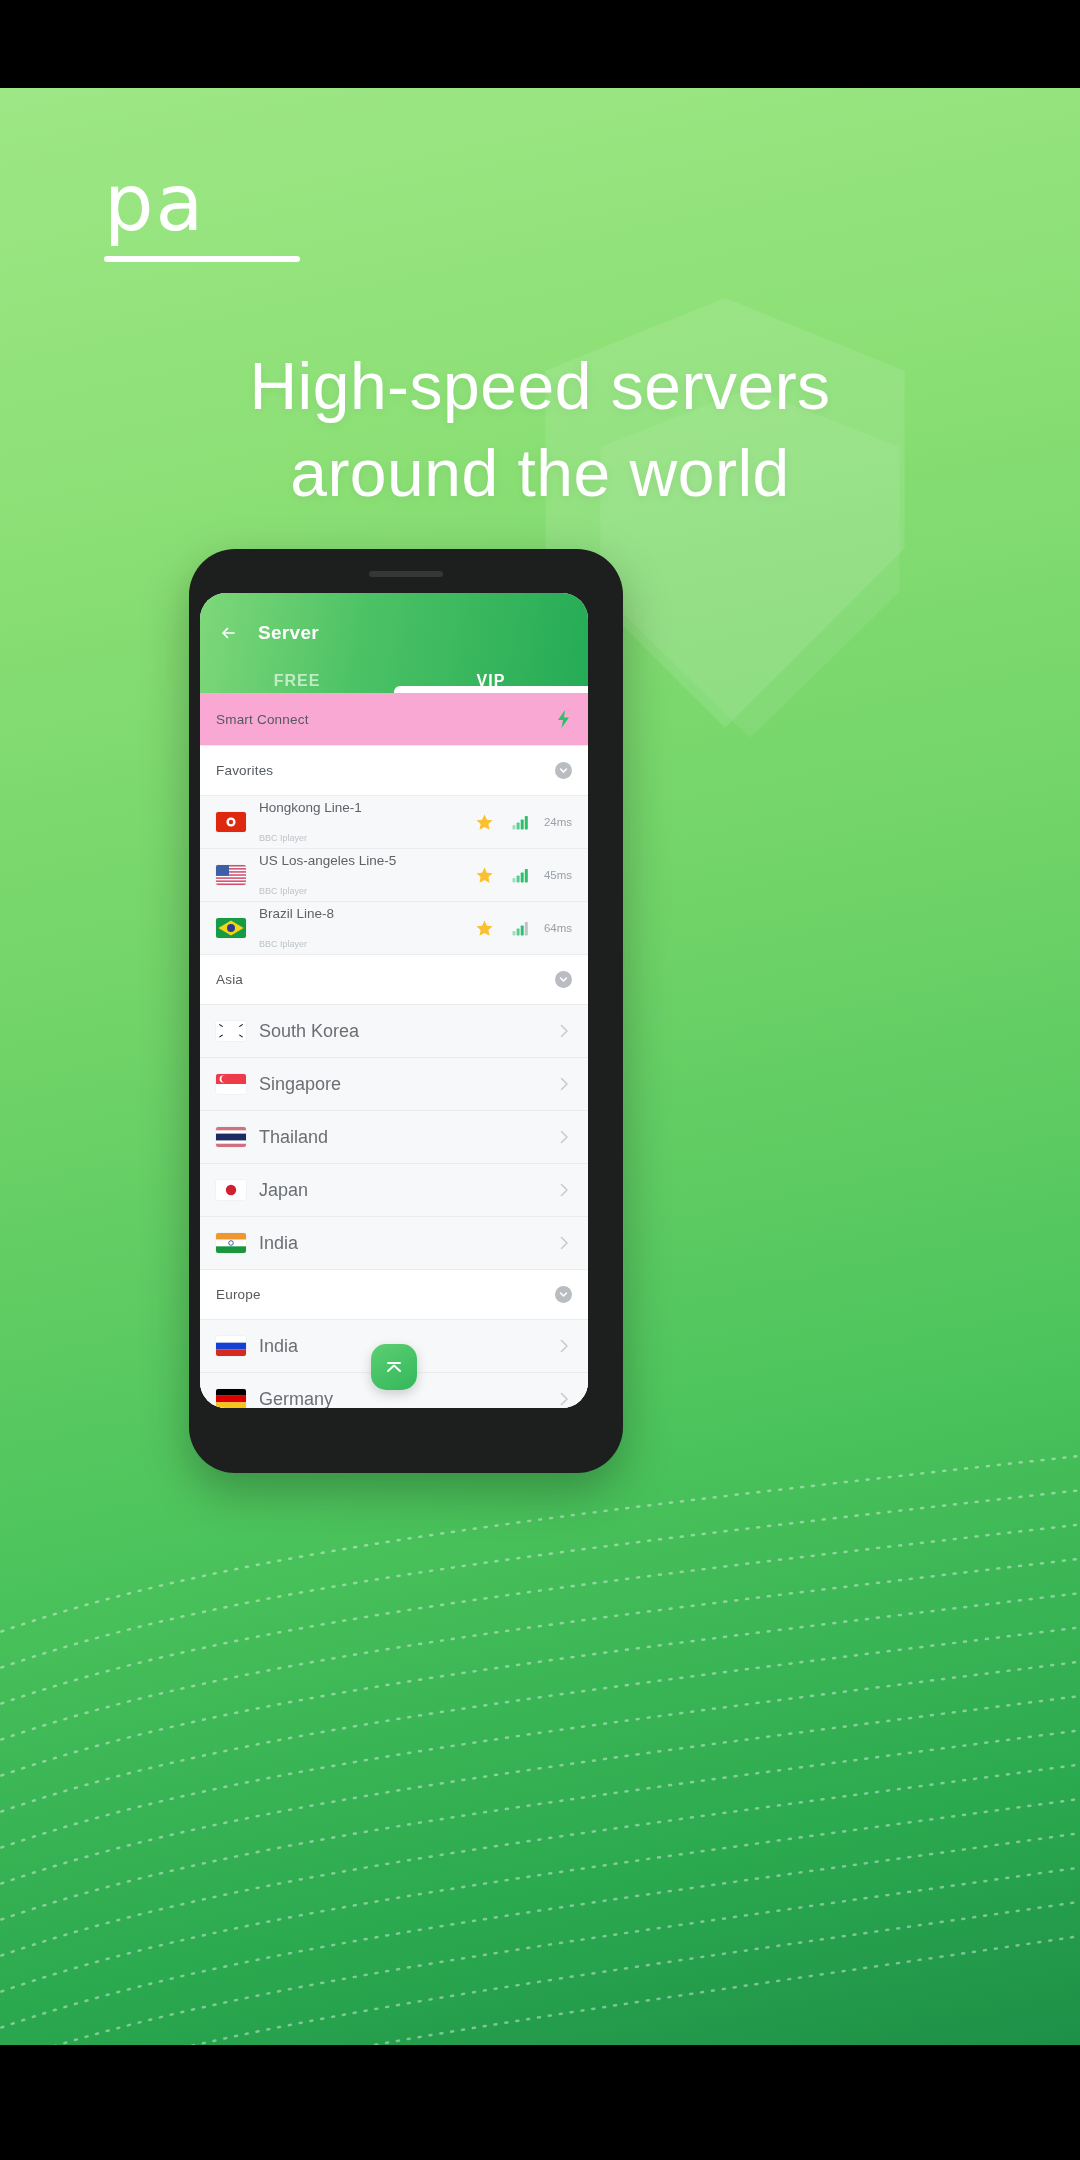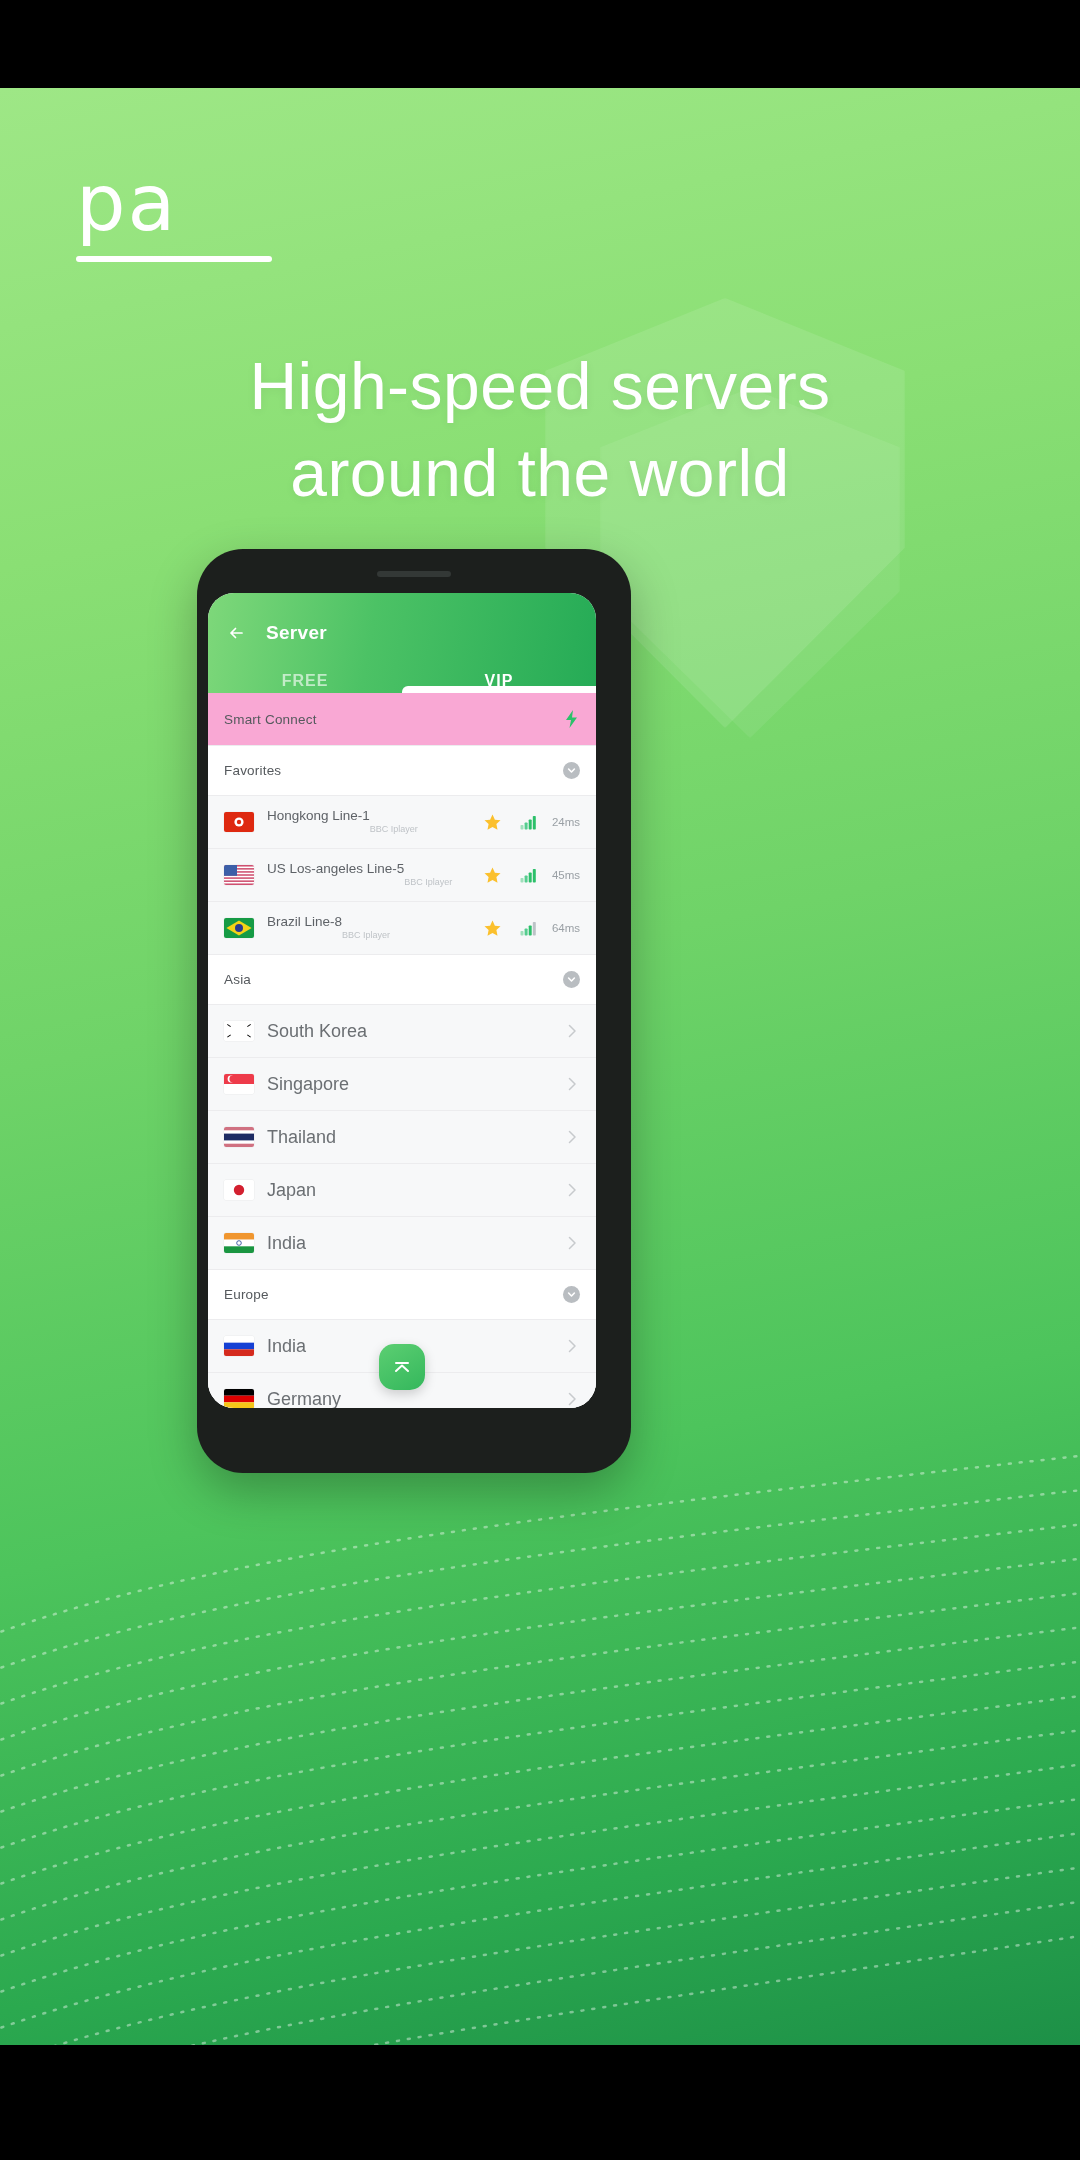--- a/index.html
+++ b/index.html
@@ -76,21 +76,21 @@
     bottom: -120px;
     width: 1200px;
     height: 760px;
     opacity: 0.55;
   }
   .waves svg { width: 100%; height: 100%; display: block; }
 
   
   #logo-block {
     position: absolute;
-    left: 76px;
+    left: 104px;
     top: 80px;
     width: 300px;
   }
   #logo-mark {
     font-size: 78px;
     line-height: 0.9;
     color: #ffffff;
     font-weight: 400;
     letter-spacing: 2px;
     font-family: "DejaVu Sans", sans-serif;
@@ -115,21 +115,21 @@
     line-height: 1.32;
     font-weight: 400;
     letter-spacing: 0.5px;
     text-shadow: 0 2px 10px rgba(0,0,0,0.06);
   }
   #headline .ln { display: block; }
 
   
   #phone {
     position: absolute;
-    left: 197px;
+    left: 189px;
     top: 461px;
     width: 410px;
     height: 900px;
     background: #1c1f1d;
     border-radius: 46px;
     box-shadow: 0 18px 48px rgba(0,0,0,0.28);
     padding: 12px;
     transform: none;
   }
   #phone-inner {
@@ -244,21 +244,21 @@
     height: 20px;
     border-radius: 2px;
     flex: none;
     margin-right: 13px;
     overflow: hidden;
     position: relative;
     box-shadow: 0 0 0 0.5px rgba(0,0,0,0.05);
   }
   .flag svg { display: block; width: 30px; height: 20px; }
 
-  .server-text { display: flex; flex-direction: row; justify-content: flex-start; }
+  .server-text { display: flex; flex-direction: column; justify-content: flex-start; }
   .server-name { font-size: 13.5px; color: #5e6267; line-height: 1.25; }
   .server-sub { font-size: 9px; color: #bfc3c7; line-height: 1.3; margin-top: 16px; }
   .country-name { font-size: 18px; color: #6b6f73; }
 
   
   .star { width: 19px; height: 19px; margin-right: 18px; flex: none; }
   .signal { width: 17px; height: 15px; margin-right: 7px; flex: none; }
   .ping { font-size: 11.5px; color: #9aa0a5; width: 36px; text-align: right; flex: none; }
   .chev-right { width: 16px; height: 16px; flex: none; opacity: 0.45; }
   .circle-chev {

